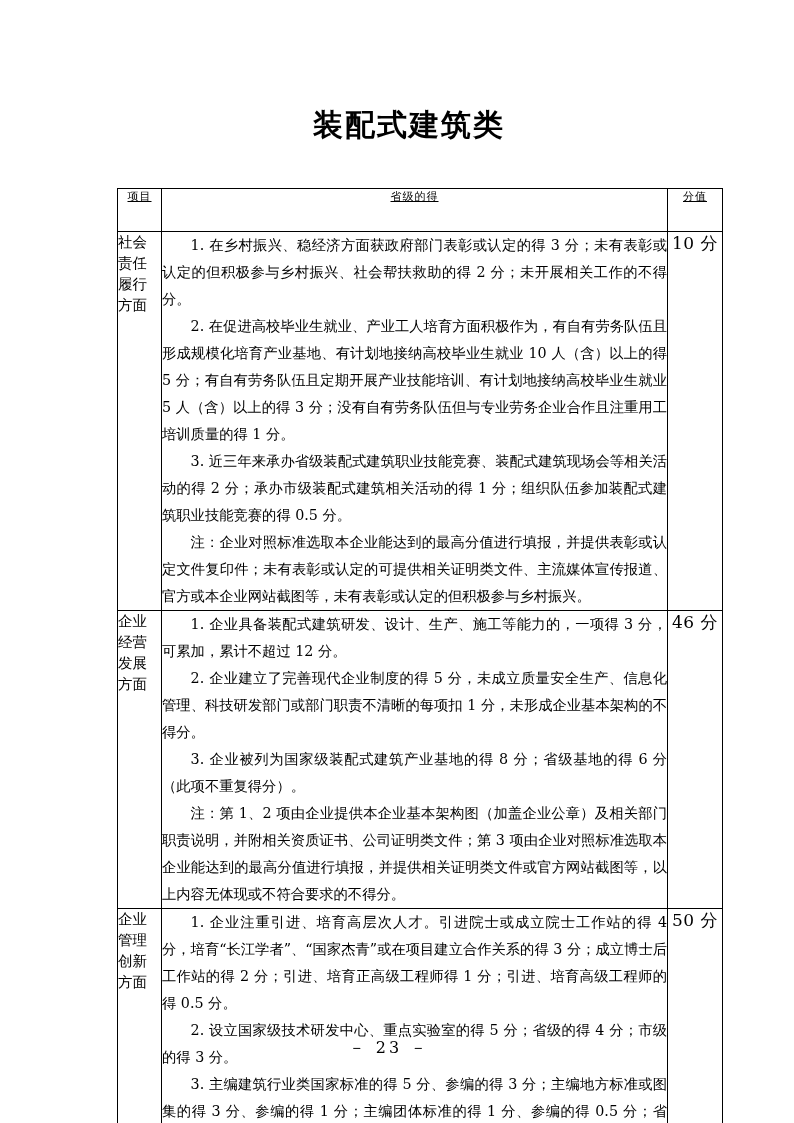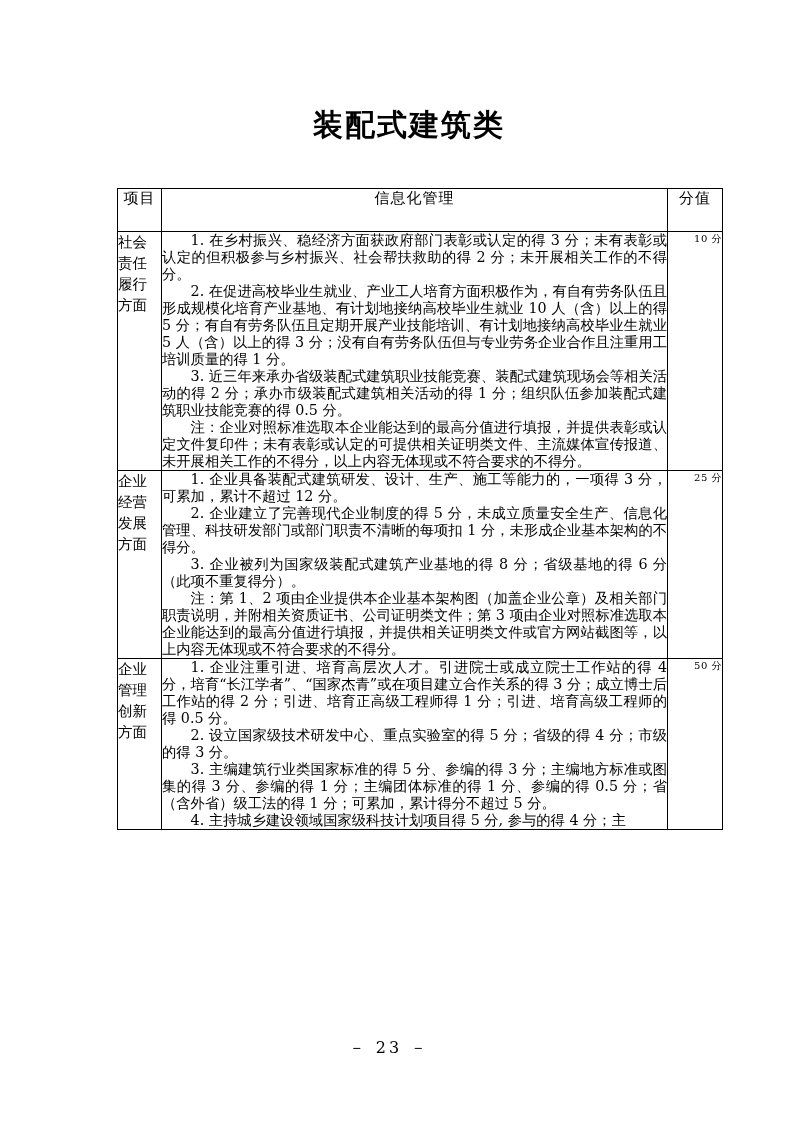--- a/index.html
+++ b/index.html
@@ -55,60 +55,61 @@
   
   col.col-item { width: 44px; }
   col.col-crit { width: 506px; }
   col.col-score { width: 55px; }
 
   
   .hdr-cell {
     height: 42px;
     text-align: center;
     vertical-align: middle;
-    font-size: 15px;
+    font-size: 11px;
     font-weight: normal;
     letter-spacing: 1px;
+    text-decoration: underline;
   }
 
   
   .item-cell {
     text-align: left;
     vertical-align: middle;
     font-size: 14.5px;
     line-height: 21px;
     letter-spacing: 0px;
     padding: 2px 1px;
   }
   .item-cell .item-line {
     display: block;
     white-space: nowrap;
   }
 
   
   .crit-cell {
     font-size: 14.3px;
-    line-height: 17px;
+    line-height: 27px;
     padding: 4px 5px 5px 5px;
     text-align: justify;
     text-justify: inter-ideograph;
   }
   .crit-cell p {
     margin: 0;
     text-indent: 2em;
     text-align: justify;
     text-justify: inter-ideograph;
     word-break: break-all;
   }
 
   
   .score-cell {
-    text-align: right;
+    text-align: center;
     vertical-align: middle;
-    font-size: 10px;
+    font-size: 17px;
     letter-spacing: 0.5px;
     white-space: nowrap;
   }
 
   .page-number {
     position: absolute;
     left: 0;
     top: 1038px;
     width: 794px;
     text-align: center;
@@ -128,56 +129,56 @@
 
   <table class="criteria-table">
     <colgroup>
       <col class="col-item">
       <col class="col-crit">
       <col class="col-score">
     </colgroup>
     <thead>
       <tr>
         <th class="hdr-cell">项目</th>
-        <th class="hdr-cell">信息化管理</th>
+        <th class="hdr-cell">省级的得</th>
         <th class="hdr-cell">分值</th>
       </tr>
     </thead>
     <tbody>
 
       <tr>
         <td class="item-cell">
           <span class="item-line">社会</span>
           <span class="item-line">责任</span>
           <span class="item-line">履行</span>
           <span class="item-line">方面</span>
         </td>
         <td class="crit-cell">
           <p>1. 在乡村振兴、稳经济方面获政府部门表彰或认定的得 3 分；未有表彰或认定的但积极参与乡村振兴、社会帮扶救助的得 2 分；未开展相关工作的不得分。</p>
           <p>2. 在促进高校毕业生就业、产业工人培育方面积极作为，有自有劳务队伍且形成规模化培育产业基地、有计划地接纳高校毕业生就业 10 人（含）以上的得 5 分；有自有劳务队伍且定期开展产业技能培训、有计划地接纳高校毕业生就业 5 人（含）以上的得 3 分；没有自有劳务队伍但与专业劳务企业合作且注重用工培训质量的得 1 分。</p>
           <p>3. 近三年来承办省级装配式建筑职业技能竞赛、装配式建筑现场会等相关活动的得 2 分；承办市级装配式建筑相关活动的得 1 分；组织队伍参加装配式建筑职业技能竞赛的得 0.5 分。</p>
-          <p>注：企业对照标准选取本企业能达到的最高分值进行填报，并提供表彰或认定文件复印件；未有表彰或认定的可提供相关证明类文件、主流媒体宣传报道、未开展相关工作的不得分，以上内容无体现或不符合要求的不得分。</p>
+          <p>注：企业对照标准选取本企业能达到的最高分值进行填报，并提供表彰或认定文件复印件；未有表彰或认定的可提供相关证明类文件、主流媒体宣传报道、官方或本企业网站截图等，未有表彰或认定的但积极参与乡村振兴。</p>
         </td>
         <td class="score-cell">10 分</td>
       </tr>
 
       <tr>
         <td class="item-cell">
           <span class="item-line">企业</span>
           <span class="item-line">经营</span>
           <span class="item-line">发展</span>
           <span class="item-line">方面</span>
         </td>
         <td class="crit-cell">
           <p>1. 企业具备装配式建筑研发、设计、生产、施工等能力的，一项得 3 分，可累加，累计不超过 12 分。</p>
           <p>2. 企业建立了完善现代企业制度的得 5 分，未成立质量安全生产、信息化管理、科技研发部门或部门职责不清晰的每项扣 1 分，未形成企业基本架构的不得分。</p>
           <p>3. 企业被列为国家级装配式建筑产业基地的得 8 分；省级基地的得 6 分（此项不重复得分）。</p>
           <p>注：第 1、2 项由企业提供本企业基本架构图（加盖企业公章）及相关部门职责说明，并附相关资质证书、公司证明类文件；第 3 项由企业对照标准选取本企业能达到的最高分值进行填报，并提供相关证明类文件或官方网站截图等，以上内容无体现或不符合要求的不得分。</p>
         </td>
-        <td class="score-cell">25 分</td>
+        <td class="score-cell">46 分</td>
       </tr>
 
       <tr>
         <td class="item-cell">
           <span class="item-line">企业</span>
           <span class="item-line">管理</span>
           <span class="item-line">创新</span>
           <span class="item-line">方面</span>
         </td>
         <td class="crit-cell">

